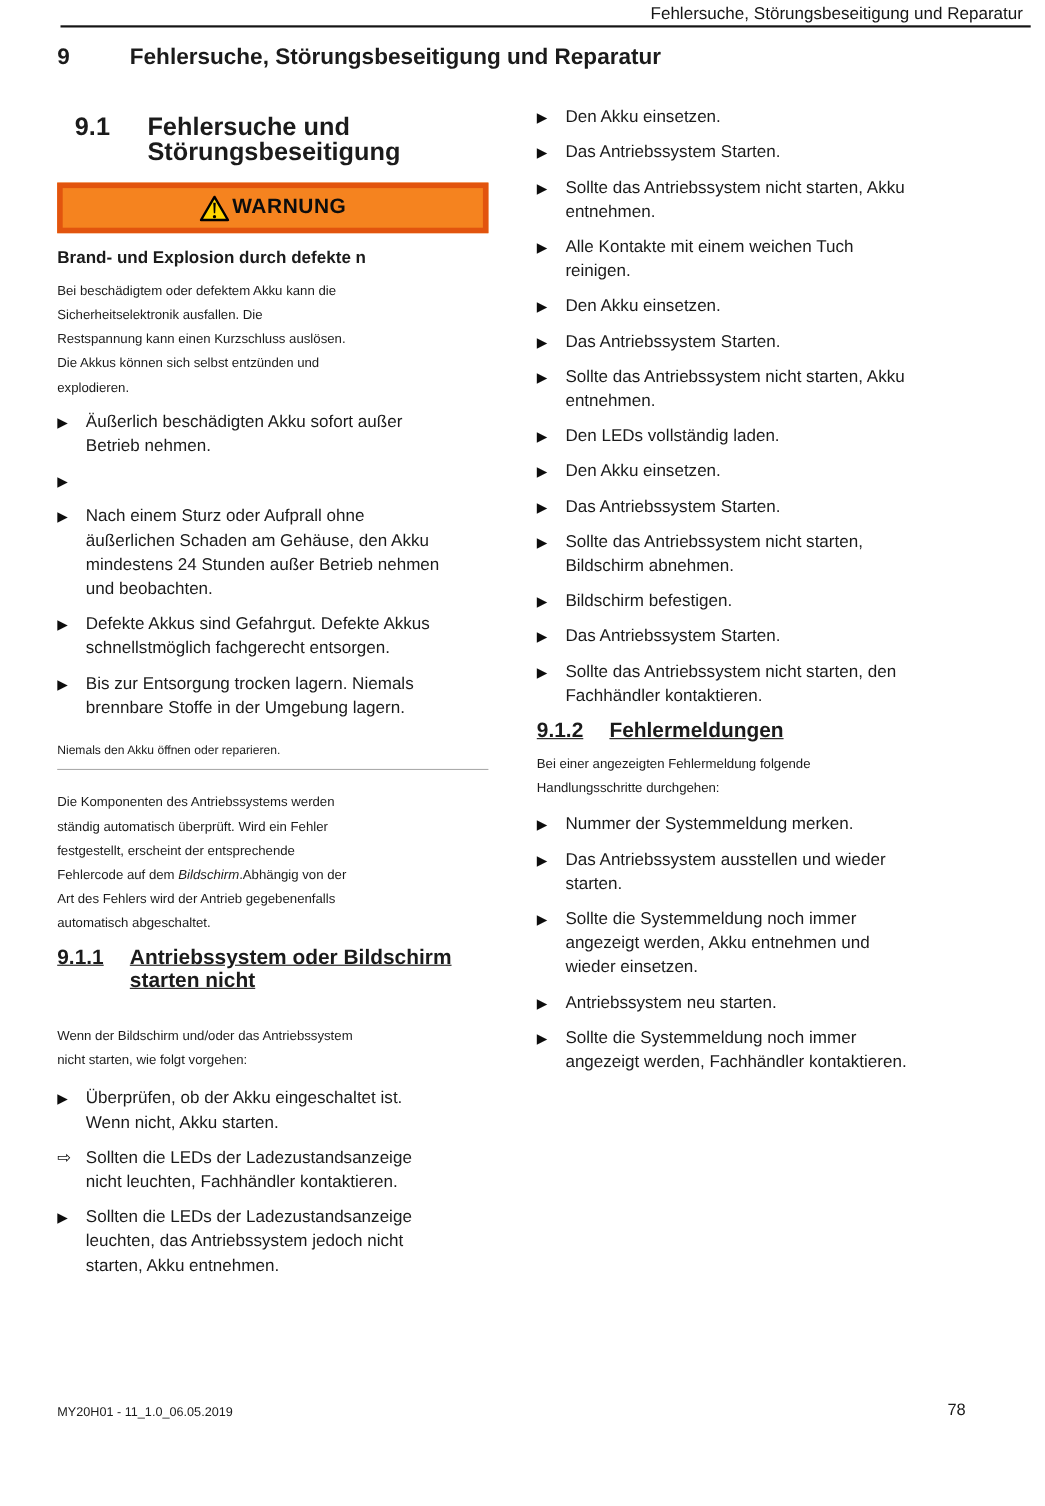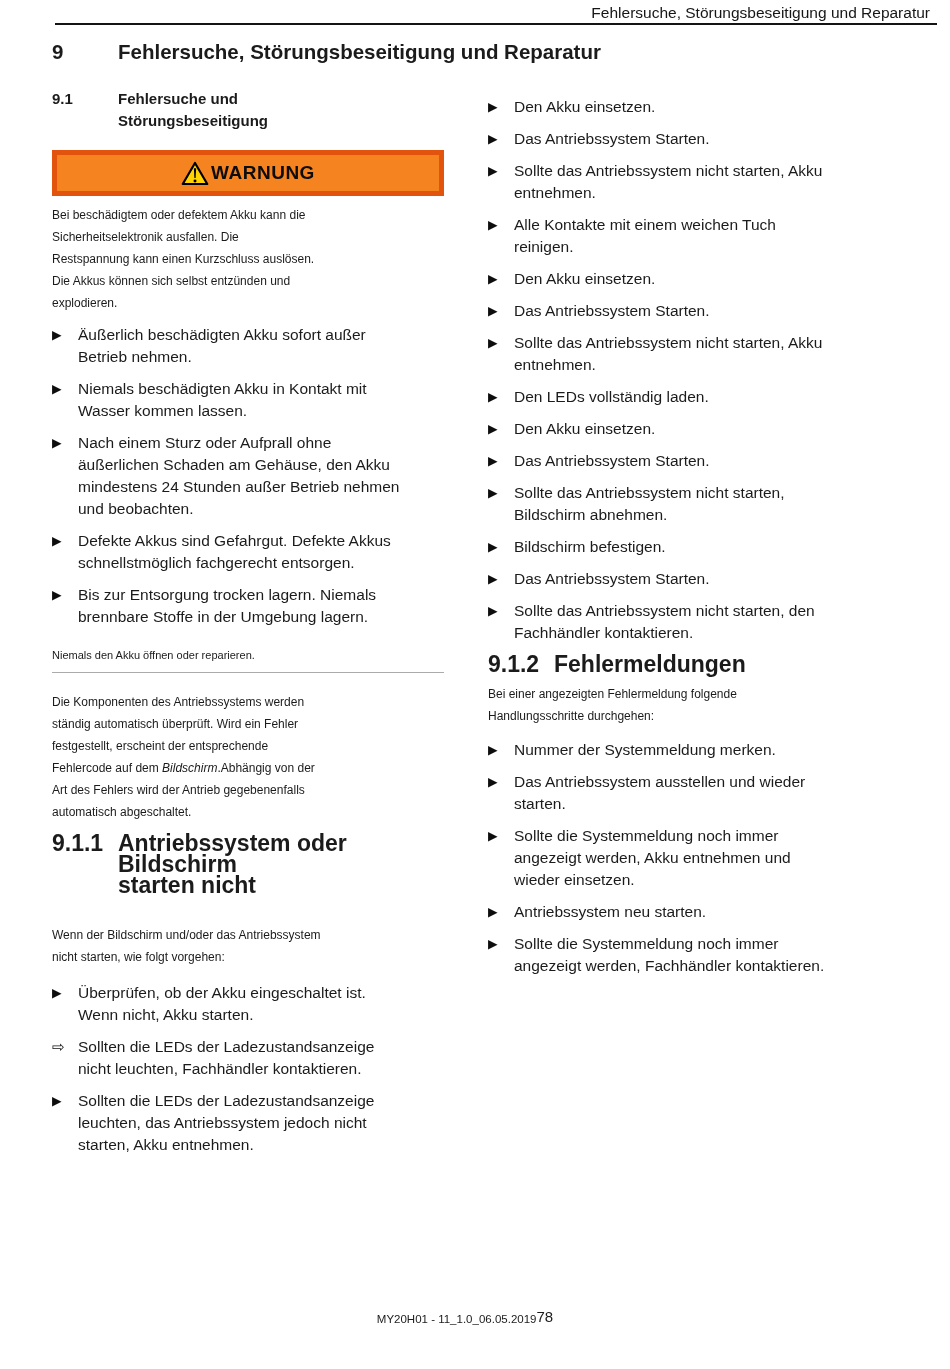--- a/index.html
+++ b/index.html
@@ -9,23 +9,23 @@
   .running-header{position:absolute;top:4px;right:20px;font-size:15.5px;color:#161616;}
   .header-rule{position:absolute;top:23px;left:55px;width:882px;height:2px;background:#141414;}
 
   .h1{display:flex;margin:0;padding:40px 0 0 52px;font-size:20.5px;font-weight:bold;line-height:24px;}
   .h1 .num{flex:0 0 66px;}
 
   .cols{display:flex;padding:24px 0 0 52px;gap:44px;align-items:flex-start;}
   .col-left{flex:0 0 392px;width:392px;}
   .col-right{flex:0 0 416px;width:416px;padding-top:8px;}
 
-  .h2{display:flex;margin:0;font-size:15px;font-weight:bold;line-height:22px;}
+  .h2{display:flex;margin:16px;font-size:23px;font-weight:bold;line-height:22px;}
   .h2 .num{flex:0 0 66px;}
-  .h3{display:flex;margin:10px 0 0 0;font-size:23px;font-weight:bold;line-height:21px;}
+  .h3{display:flex;margin:10px 0 0 0;font-size:19px;font-weight:bold;line-height:21px;text-decoration:underline;}
   .h3 .num{flex:0 0 66px;}
   .pre{white-space:pre-line;}
 
   .warning-box{margin-top:18px;height:36px;border:5px solid #e2540e;background:#f5831f;
                display:flex;align-items:center;justify-content:center;}
   .warning-box svg{display:block;margin-right:2px;}
   .warning-label{font-size:19px;font-weight:bold;color:#0d0d0d;letter-spacing:0.5px;}
 
   .w-sub{margin-top:12px;font-size:15.5px;font-weight:bold;line-height:21px;}
   .para{margin:8px 0 0 0;font-size:12px;line-height:22px;}
@@ -37,22 +37,22 @@
   .blist.mt12{margin-top:12px;}
   .bullet{display:flex;margin-bottom:10px;}
   .marker{flex:0 0 26px;font-size:12.5px;line-height:22px;color:#0d0d0d;}
   .marker.arrow{font-size:15px;}
   .b-text{font-size:15.5px;line-height:22px;}
 
   .closing{margin-top:16px;font-size:11px;line-height:22px;}
   .divider{margin-top:6px;border-top:1px solid #ababab;height:0;}
   .em{font-style:italic;}
 
-  .footer{position:absolute;left:52px;right:72px;top:1308px;display:flex;
-          justify-content:center;align-items:flex-end;}
+  .footer{position:absolute;left:52px;right:72px;top:1273px;display:flex;
+          justify-content:space-between;align-items:flex-end;}
   .footer-left{font-size:11.5px;}
   .footer-right{font-size:15px;}
 </style>
 </head>
 <body>
 
 <div class="page">
 
   <div class="running-header">Fehlersuche, Störungsbeseitigung und Reparatur</div>
   <div class="header-rule"></div>
@@ -74,37 +74,36 @@
 
       <div class="warning-box">
         <svg width="28" height="25" viewBox="0 0 64 56">
           <path d="M32 4 L60 52 L4 52 Z" fill="#ffd400" stroke="#000000" stroke-width="5" stroke-linejoin="round"></path>
           <path d="M29.4 16 L34.6 16 L33.4 38 L30.6 38 Z" fill="#000000"></path>
           <circle cx="32" cy="45" r="3.4" fill="#000000"></circle>
         </svg>
         <span class="warning-label">WARNUNG</span>
       </div>
 
+      <div class="w-sub">Brand- und Explosion durch defekte n</div>
 
       <p class="para pre">Bei beschädigtem oder defektem Akku kann die
 Sicherheitselektronik ausfallen. Die
 Restspannung kann einen Kurzschluss auslösen.
 Die Akkus können sich selbst entzünden und
 explodieren.</p>
 
       <div class="blist">
         <div class="bullet">
           <span class="marker">▶</span>
           <span class="b-text pre">Äußerlich beschädigten Akku sofort außer
 Betrieb nehmen.</span>
         </div>
         <div class="bullet">
           <span class="marker">▶</span>
-          <span class="b-text pre">Niemals beschädigten Akku in Kontakt mit
-Wasser kommen lassen.</span>
         </div>
         <div class="bullet">
           <span class="marker">▶</span>
           <span class="b-text pre">Nach einem Sturz oder Aufprall ohne
 äußerlichen Schaden am Gehäuse, den Akku
 mindestens 24 Stunden außer Betrieb nehmen
 und beobachten.</span>
         </div>
         <div class="bullet">
           <span class="marker">▶</span>

